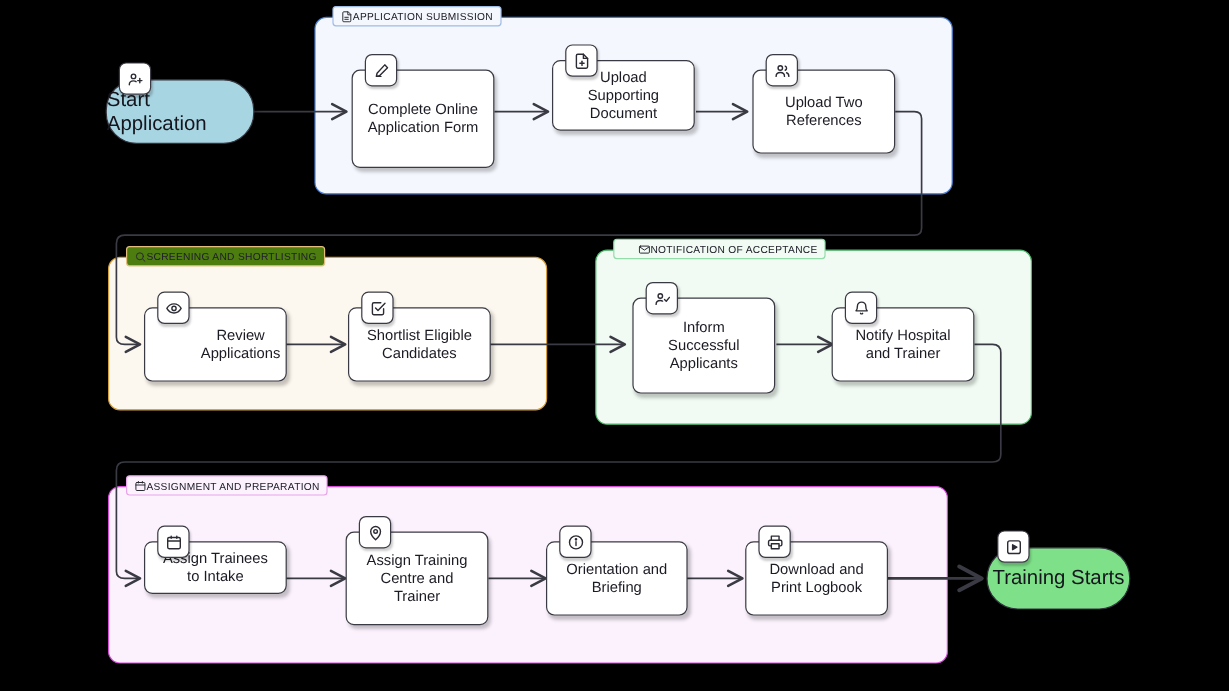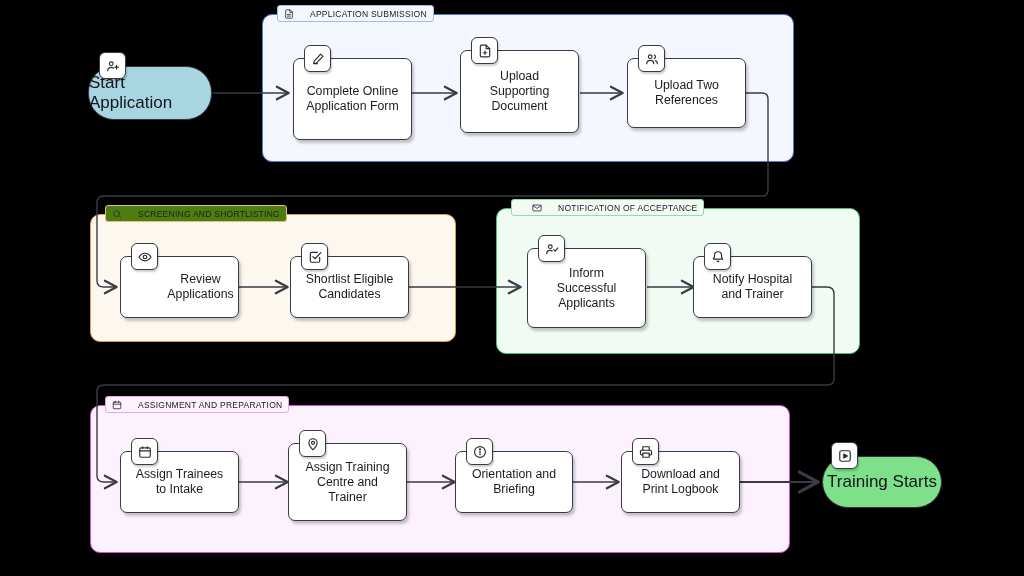--- a/index.html
+++ b/index.html
@@ -4,21 +4,21 @@
 <style>
   html,body{margin:0;padding:0;background:#000;}
   body{width:1024px;height:576px;overflow:hidden;
        font-family:"Liberation Sans","DejaVu Sans",sans-serif;}
   #stage{position:relative;width:1024px;height:576px;background:#000;}
   svg.wires{position:absolute;left:0;top:0;width:1024px;height:576px;overflow:visible;}
 
   
   .group{position:absolute;border-radius:10px;box-sizing:border-box;}
   .group .ghead{position:absolute;top:-10px;left:14px;height:17px;
-      display:flex;align-items:center;gap:16px;padding:0 6px;
+      display:flex;align-items:center;gap:0;padding:0 6px;
       border-radius:3px;box-sizing:border-box;white-space:nowrap;}
   .ghead .glabel{font-size:8.5px;letter-spacing:.25px;color:#20202a;
       font-family:"Liberation Sans",sans-serif;}
   .ghead svg{display:block;}
 
   
   .node{position:absolute;box-sizing:border-box;background:#fff;
       border:1.3px solid #3a3a44;border-radius:7px;
       display:flex;align-items:center;justify-content:center;
       text-align:center;color:#1b1b24;font-size:12.3px;line-height:15px;
@@ -141,21 +141,21 @@
     <div class="badge">
       <svg width="14" height="14" viewBox="0 0 24 24" fill="none" stroke="#2b2b34" stroke-width="2" stroke-linecap="round" stroke-linejoin="round">
         <path d="M16.5 3.5 L20.5 7.5 L9 19 L4.5 20 L5.5 15.5 Z"></path>
           <line x1="6" y1="20" x2="11" y2="20"></line>
       </svg>
     </div>
     <span class="ntxt">Complete Online
 Application Form</span>
   </div>
 
-  <div class="node" style="left:460px;top:50px;width:119px;height:83px;">
+  <div class="node" style="left:460px;top:50px;width:119px;height:59px;">
     <div class="badge">
       <svg width="14" height="14" viewBox="0 0 24 24" fill="none" stroke="#2b2b34" stroke-width="2" stroke-linecap="round" stroke-linejoin="round">
         <path d="M14 2H6a2 2 0 0 0-2 2v16a2 2 0 0 0 2 2h12a2 2 0 0 0 2-2V8z"></path>
         <polyline points="14 2 14 8 20 8"></polyline>
           <line x1="12" y1="12" x2="12" y2="18"></line>
         <line x1="9" y1="15" x2="15" y2="15"></line>
       </svg>
     </div>
     <span class="ntxt">Upload
 Supporting
@@ -214,21 +214,21 @@
     <div class="badge">
       <svg width="14" height="14" viewBox="0 0 24 24" fill="none" stroke="#2b2b34" stroke-width="2" stroke-linecap="round" stroke-linejoin="round">
         <path d="M6 9a6 6 0 0 1 12 0c0 5 2 6.5 2 6.5H4S6 14 6 9z"></path>
           <path d="M10.5 19a1.8 1.8 0 0 0 3 0"></path>
       </svg>
     </div>
     <span class="ntxt">Notify Hospital
 and Trainer</span>
   </div>
 
-  <div class="node" style="left:120px;top:451px;width:119px;height:62px;">
+  <div class="node" style="left:120px;top:451px;width:119px;height:44px;">
     <div class="badge">
       <svg width="14" height="14" viewBox="0 0 24 24" fill="none" stroke="#2b2b34" stroke-width="2" stroke-linecap="round" stroke-linejoin="round">
         <rect x="3" y="5" width="18" height="16" rx="2"></rect>
           <line x1="3" y1="10" x2="21" y2="10"></line>
         <line x1="8" y1="3" x2="8" y2="6"></line>
           <line x1="16" y1="3" x2="16" y2="6"></line>
       </svg>
     </div>
     <span class="ntxt">Assign Trainees
 to Intake</span>

